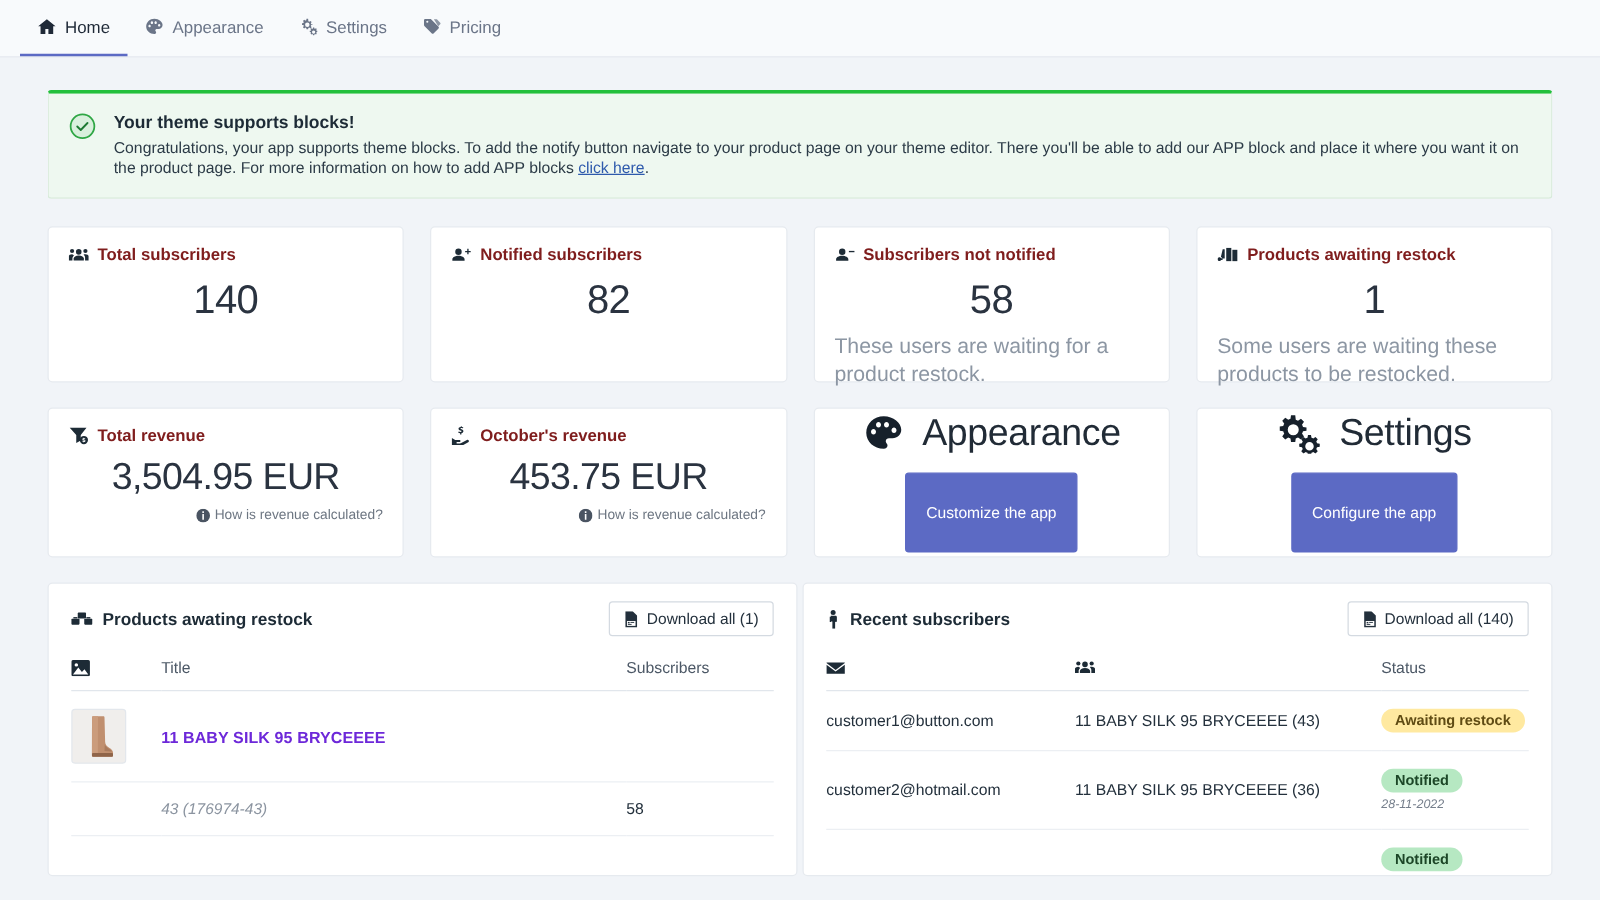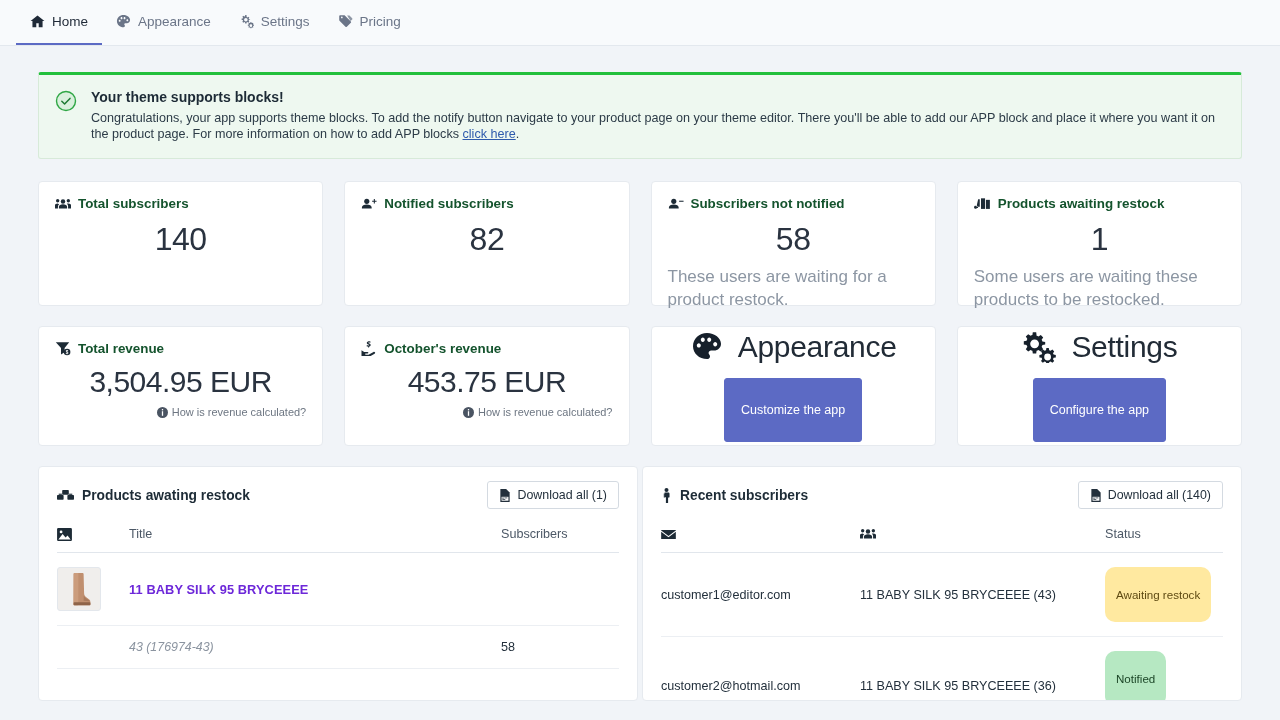--- a/index.html
+++ b/index.html
@@ -99,21 +99,21 @@
     border-radius: 4px;
     padding: 14px 16px;
   }
 
   .card-head {
     display: flex;
     align-items: center;
     gap: 7px;
     font-size: 13.4px;
     font-weight: bold;
-    color: #14532d;
+    color: #7f1d1d;
   }
   .card-head svg { display: block; flex: 0 0 auto; }
 
   .stat-card { height: 125px; display: flex; flex-direction: column; }
   .stat-value {
     text-align: center;
     font-size: 32px;
     font-weight: 400;
     color: #2a3340;
     margin-top: 10px;
@@ -269,23 +269,24 @@
   }
   .variant {
     font-style: italic;
     color: #8b94a0;
     font-size: 12.4px;
   }
 
   .badge {
     display: inline-block;
     border-radius: 10px;
-    padding: 21px 11px;
+    padding: 3px 11px;
     font-size: 11.6px;
     white-space: nowrap;
+    font-weight: bold;
   }
   .badge-warning { background: #ffe9a0; color: #5f4b13; }
   .badge-success { background: #b6e8c2; color: #1c4627; }
   .badge-date {
     display: block;
     margin-top: 4px;
     font-style: italic;
     font-size: 10px;
     color: #77808d;
   }
@@ -618,21 +619,21 @@
                   <path d="M15 6.3c-.6 0-1.2.1-1.7.3.9.7 1.4 1.7 1.4 2.8V12H18V8.2c0-1-1.2-1.9-3-1.9z"></path>
                 </svg>
               </span>
             </th>
             <th class="col-status">Status</th>
           </tr>
         </thead>
         <tbody>
 
           <tr>
-            <td>customer1@editor.com</td>
+            <td>customer1@button.com</td>
             <td class="col-prod">11 BABY SILK 95 BRYCEEEE (43)</td>
             <td class="col-status status-cell">
               <span class="badge badge-warning">Awaiting restock</span>
             </td>
           </tr>
 
           <tr>
             <td>customer2@hotmail.com</td>
             <td class="col-prod">11 BABY SILK 95 BRYCEEEE (36)</td>
             <td class="col-status status-cell">

